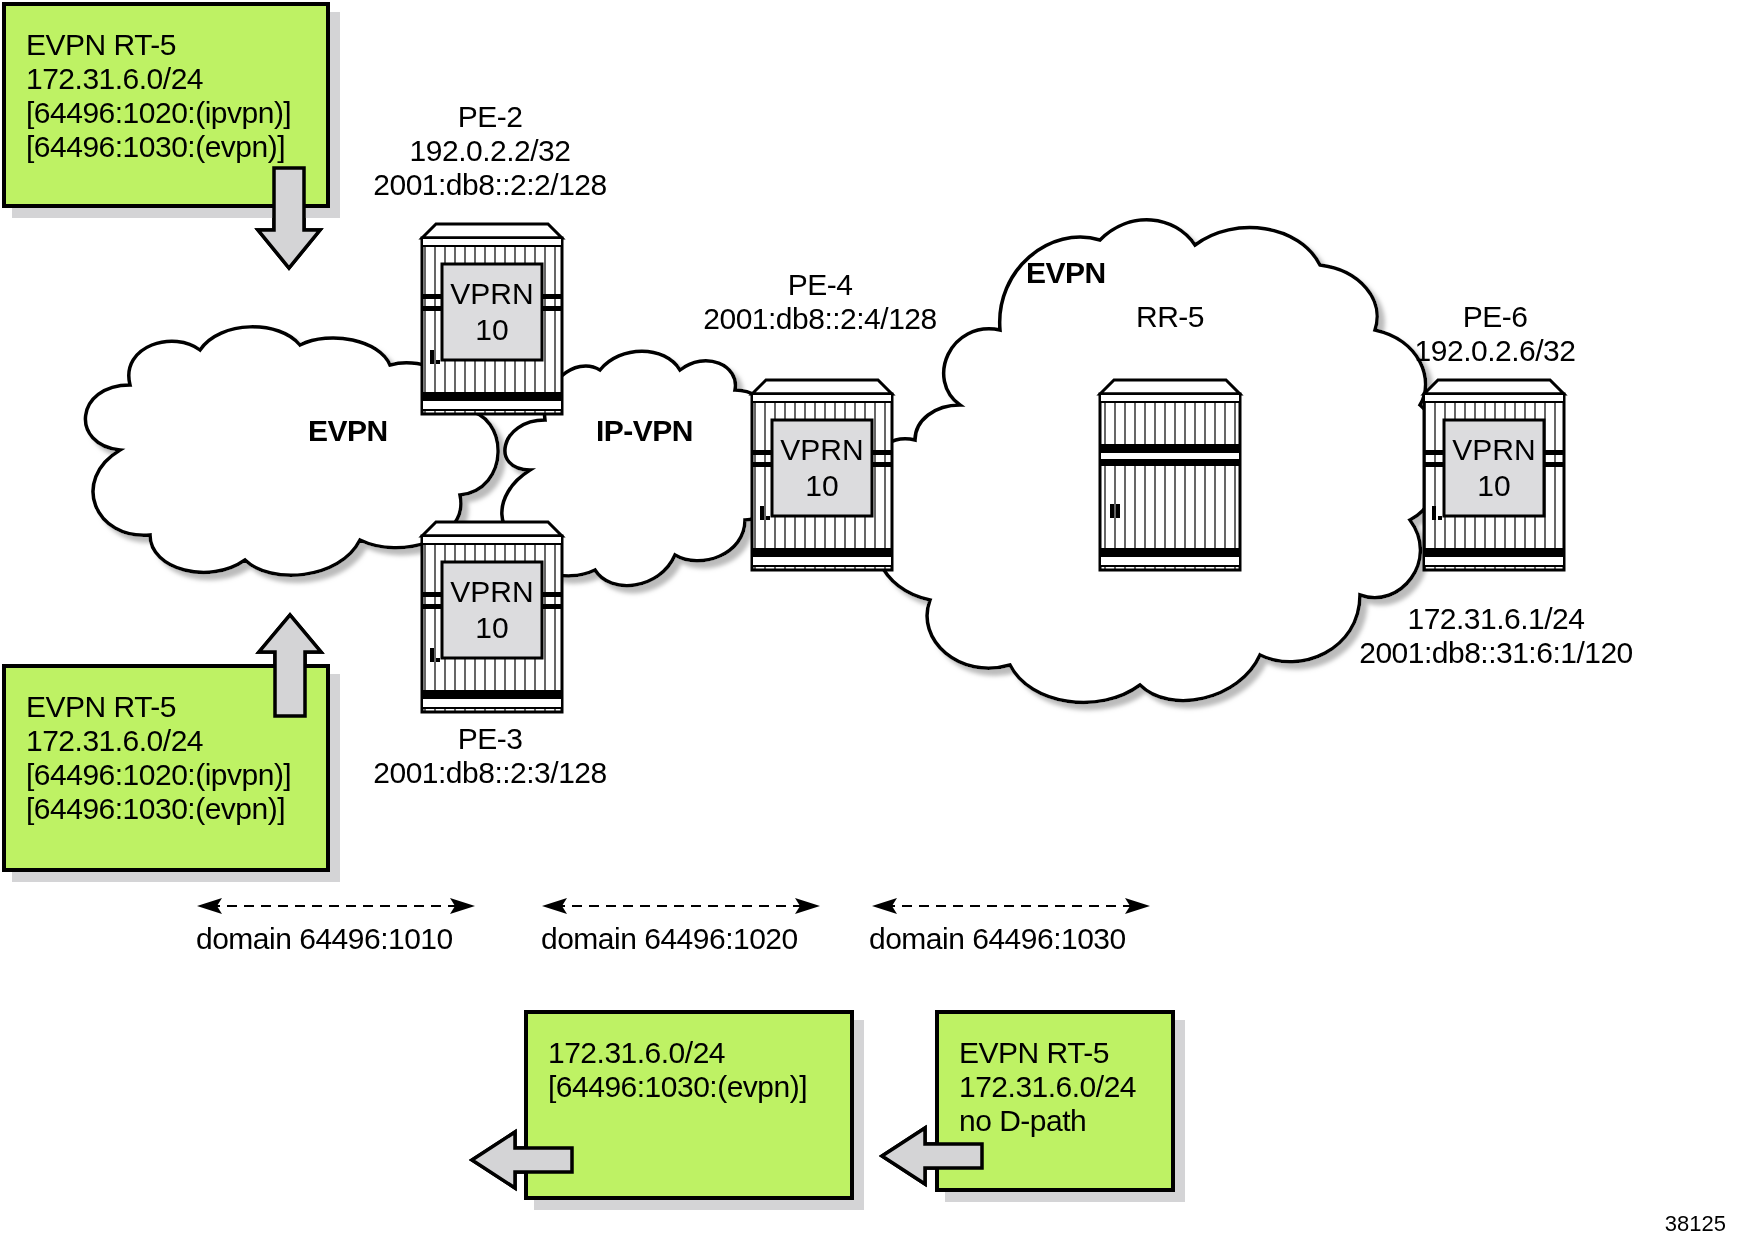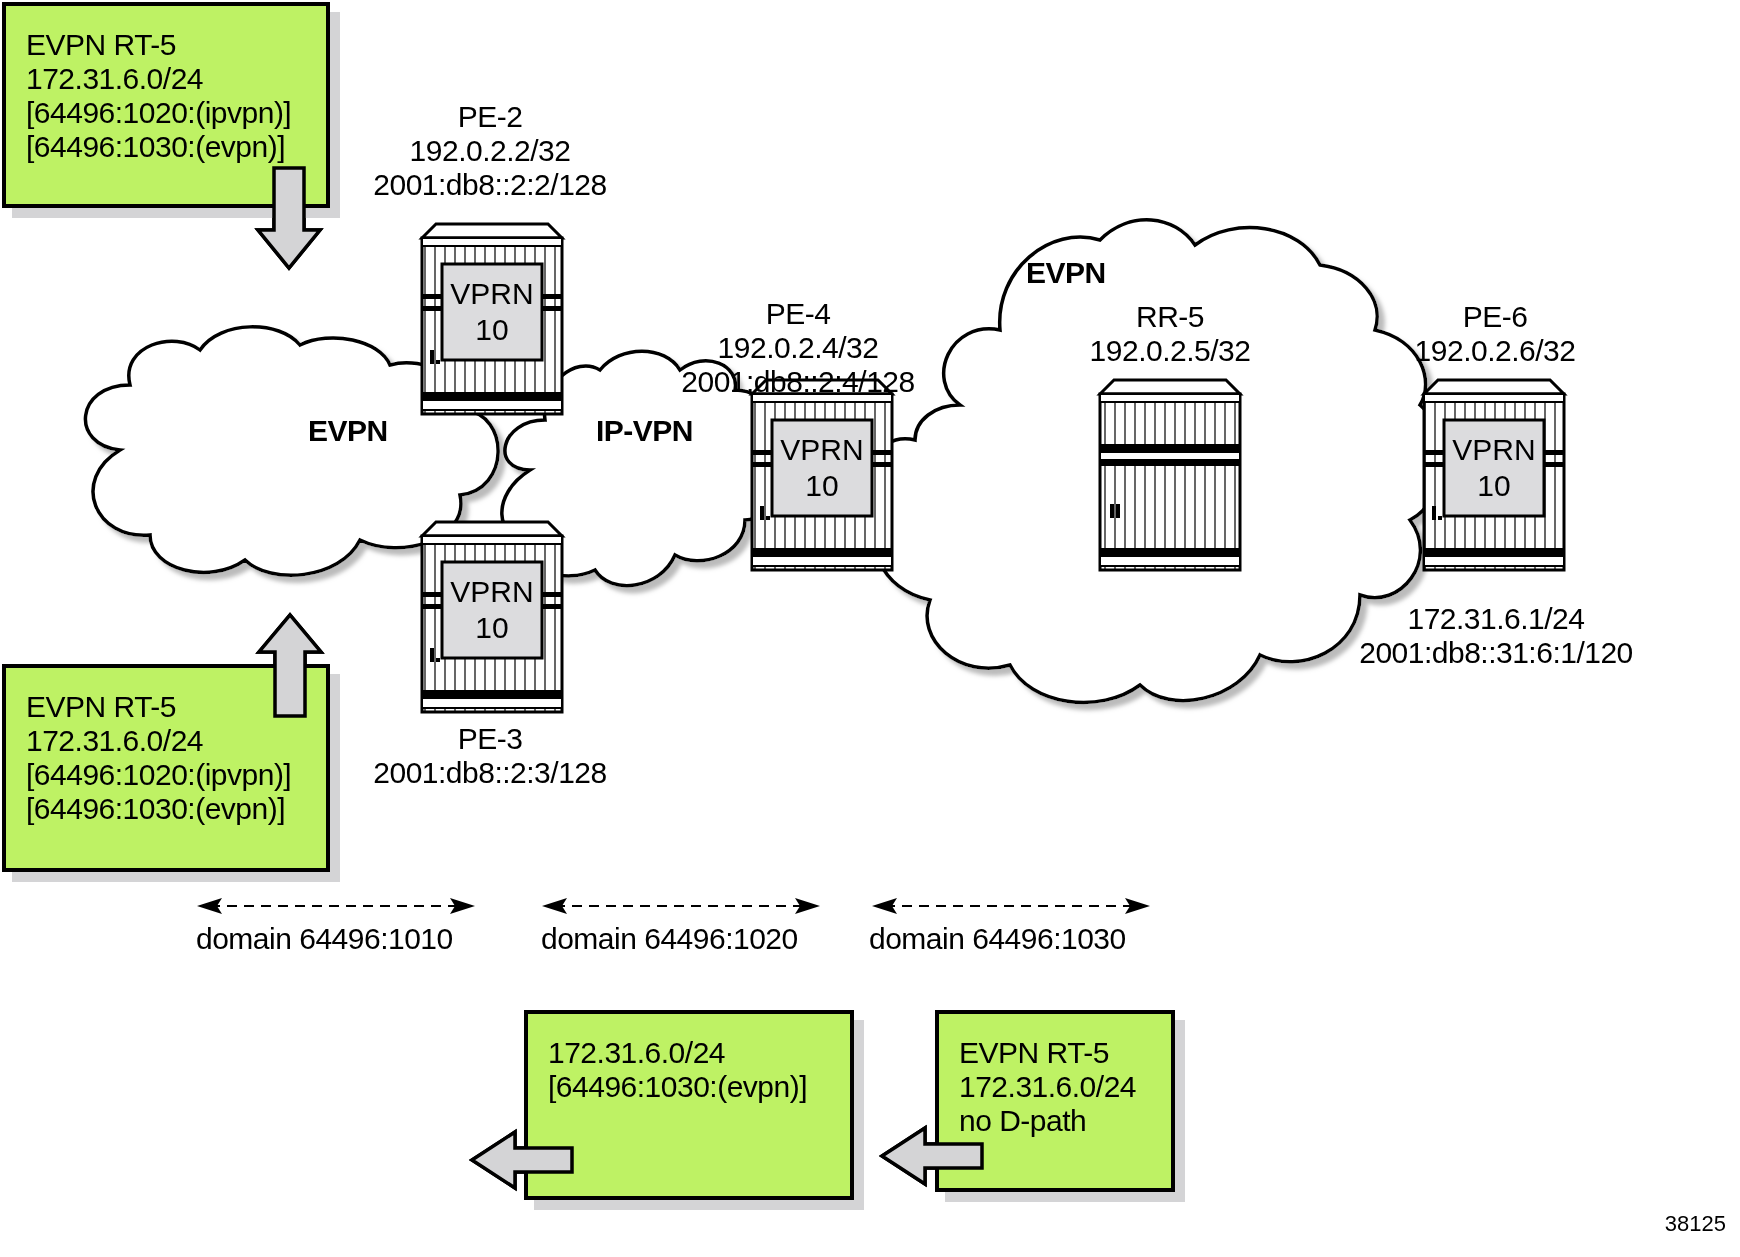--- a/index.html
+++ b/index.html
@@ -175,28 +175,26 @@
 
 <div class="lbl" style="left:360px;top:100px;width:260px;">
   <div>PE-2</div>
   <div>192.0.2.2/32</div>
   <div>2001:db8::2:2/128</div>
 </div>
 <div class="lbl" style="left:360px;top:722px;width:260px;">
   <div>PE-3</div>
   <div>2001:db8::2:3/128</div>
 </div>
-<div class="lbl" style="left:668px;top:268px;width:260px;margin-top:29px;">
+<div class="lbl" style="left:690px;top:268px;width:260px;">
   <div>PE-4</div>
-  <div>192.0.2.4/32</div>
   <div>2001:db8::2:4/128</div>
 </div>
 <div class="lbl" style="left:1040px;top:300px;width:260px;">
   <div>RR-5</div>
-  <div>192.0.2.5/32</div>
 </div>
 <div class="lbl" style="left:1365px;top:300px;width:260px;">
   <div>PE-6</div>
   <div>192.0.2.6/32</div>
 </div>
 <div class="lbl" style="left:1316px;top:602px;width:360px;">
   <div>172.31.6.1/24</div>
   <div>2001:db8::31:6:1/120</div>
 </div>
 

